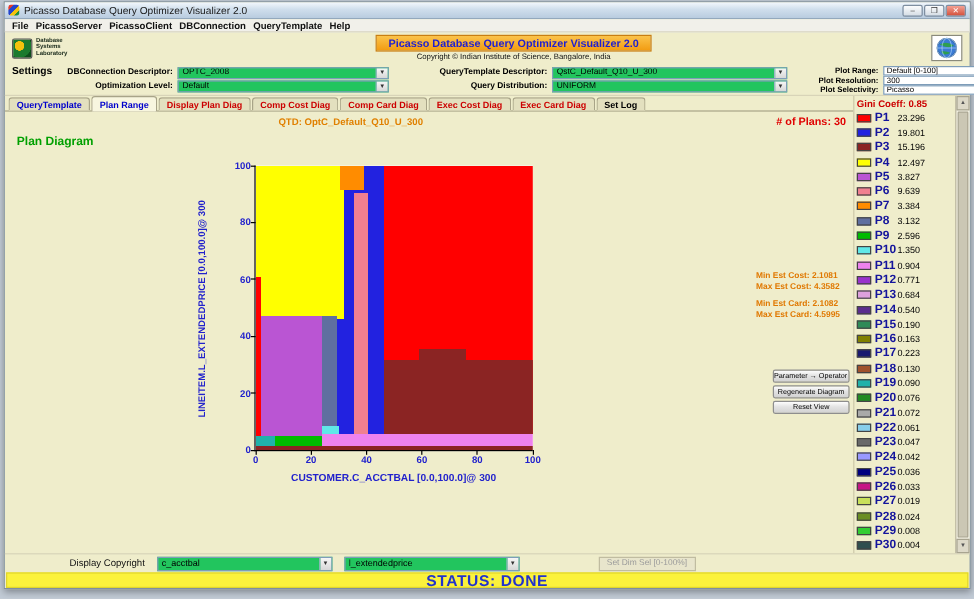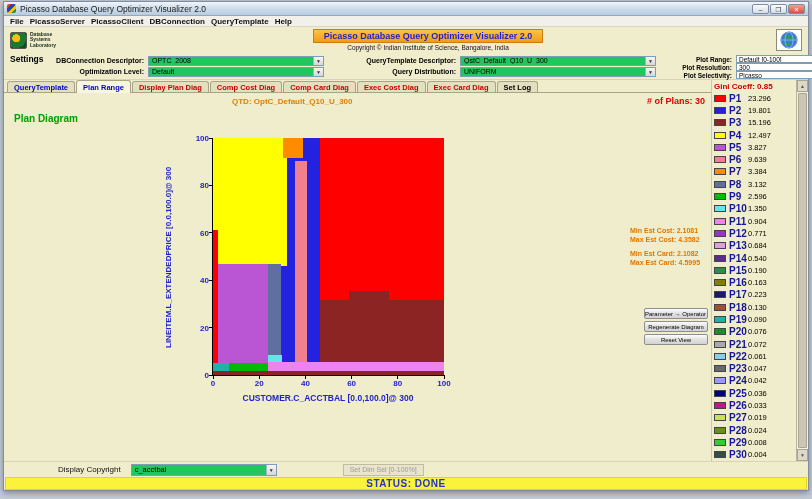--- a/index.html
+++ b/index.html
@@ -109,21 +109,21 @@
   
   .bottomrow{height:16px;display:flex;align-items:center;gap:10px;padding-left:54px;
     border-top:1px solid #D8D4B8;}
   .dd-label{font-size:8px;color:#111;}
   .dim-combo{width:146px;height:12px;font-size:7.5px;}
   .disabled-btn{margin-left:56px;height:12px;font-size:7px;color:#9A9A9A;background:#E8E5CC;
     border:1px solid #C0BCA0;padding:0 6px;font-family:"Liberation Sans",sans-serif;}
   
   .statusbar{height:13px;margin:0 1px;background:#FBF23C;border:1px solid #E0D52C;
     display:flex;align-items:center;justify-content:center;}
-  .statusbar span{font-size:10px;font-weight:bold;color:#2233CC;letter-spacing:.5px;}
+  .statusbar span{font-size:13px;font-weight:bold;color:#2233CC;letter-spacing:.5px;}
 </style>
 </head>
 <body>
 
 <div class="window">
 
   <div class="titlebar">
     <span class="app-icon"></span>
     <span class="title-text">Picasso Database Query Optimizer Visualizer 2.0</span>
     <span class="win-buttons">
@@ -454,20 +454,24 @@
       <div class="sb-btn down">▼</div>
     </div>
   </div>
 
   <div class="bottomrow">
     <span class="dd-label">Display Copyright</span>
     <span class="combo dim-combo">
       <span class="combo-value">c_acctbal</span>
       <span class="combo-arrow">▼</span>
     </span>
+    <span class="combo dim-combo">
+      <span class="combo-value">l_extendedprice</span>
+      <span class="combo-arrow">▼</span>
+    </span>
     <button class="disabled-btn" disabled="">Set Dim Sel [0-100%]</button>
   </div>
 
   <div class="statusbar">
     <span>STATUS: DONE</span>
   </div>
 
 </div>
 
 </body></html>

